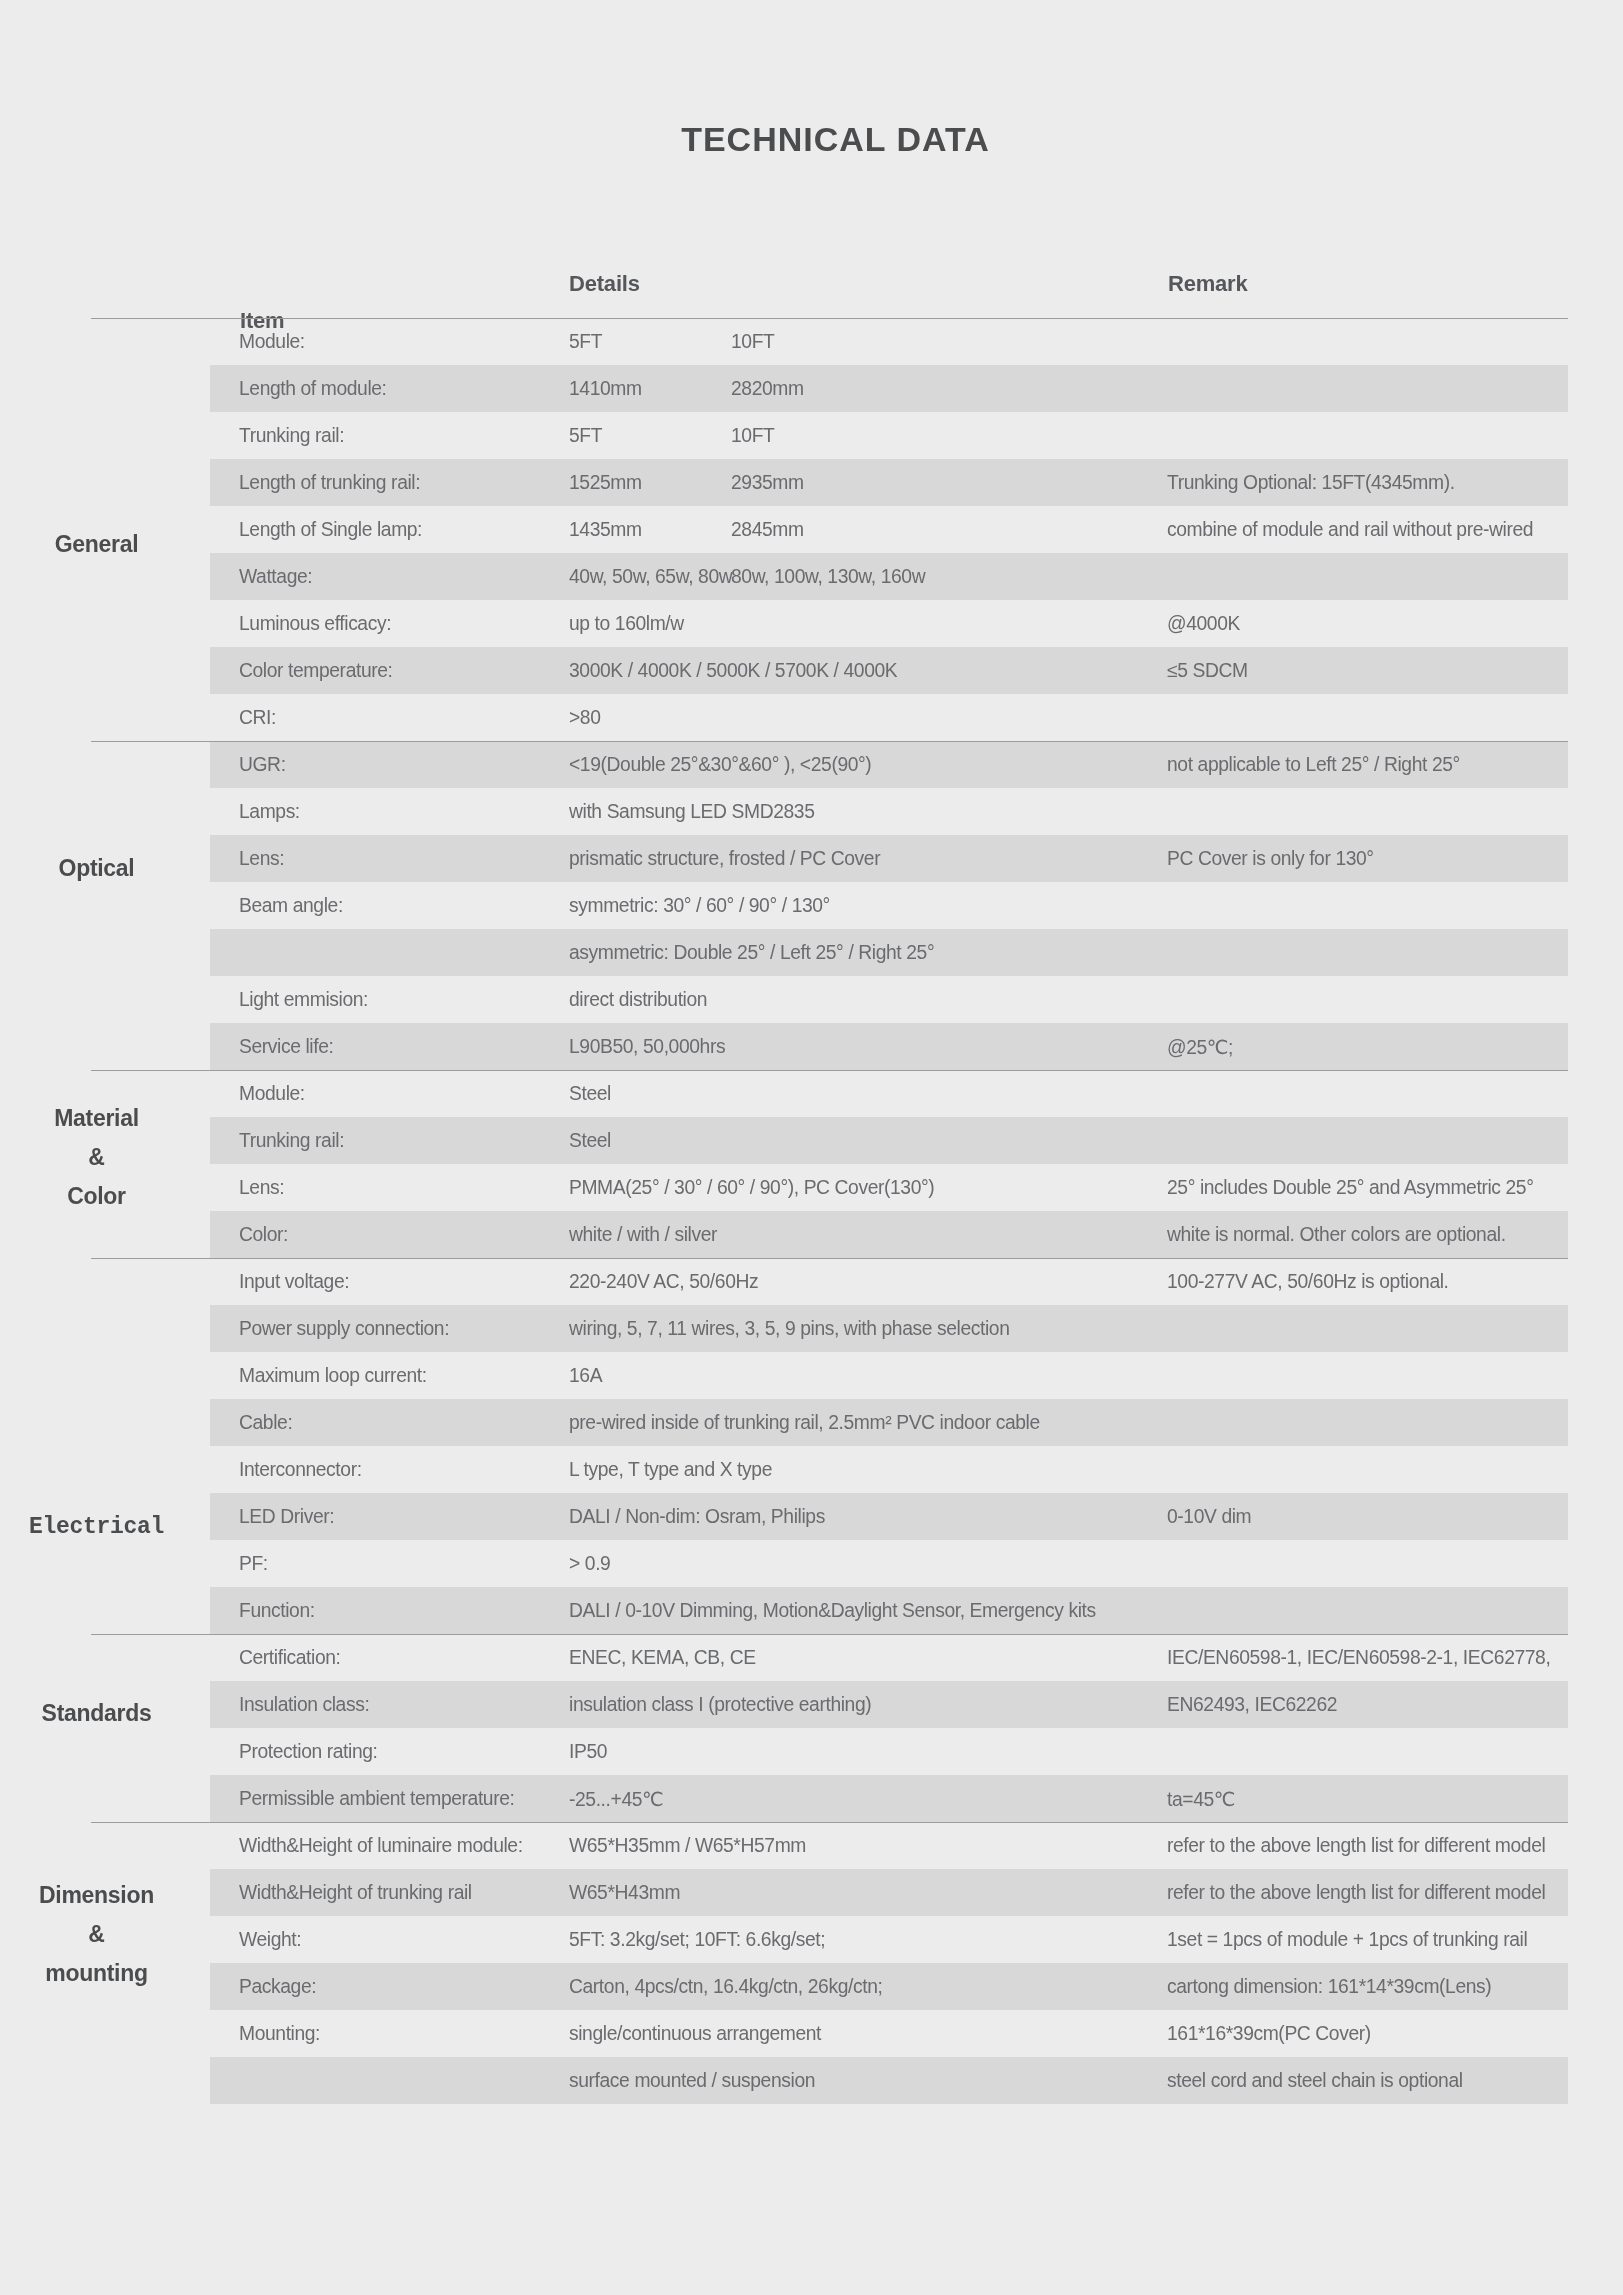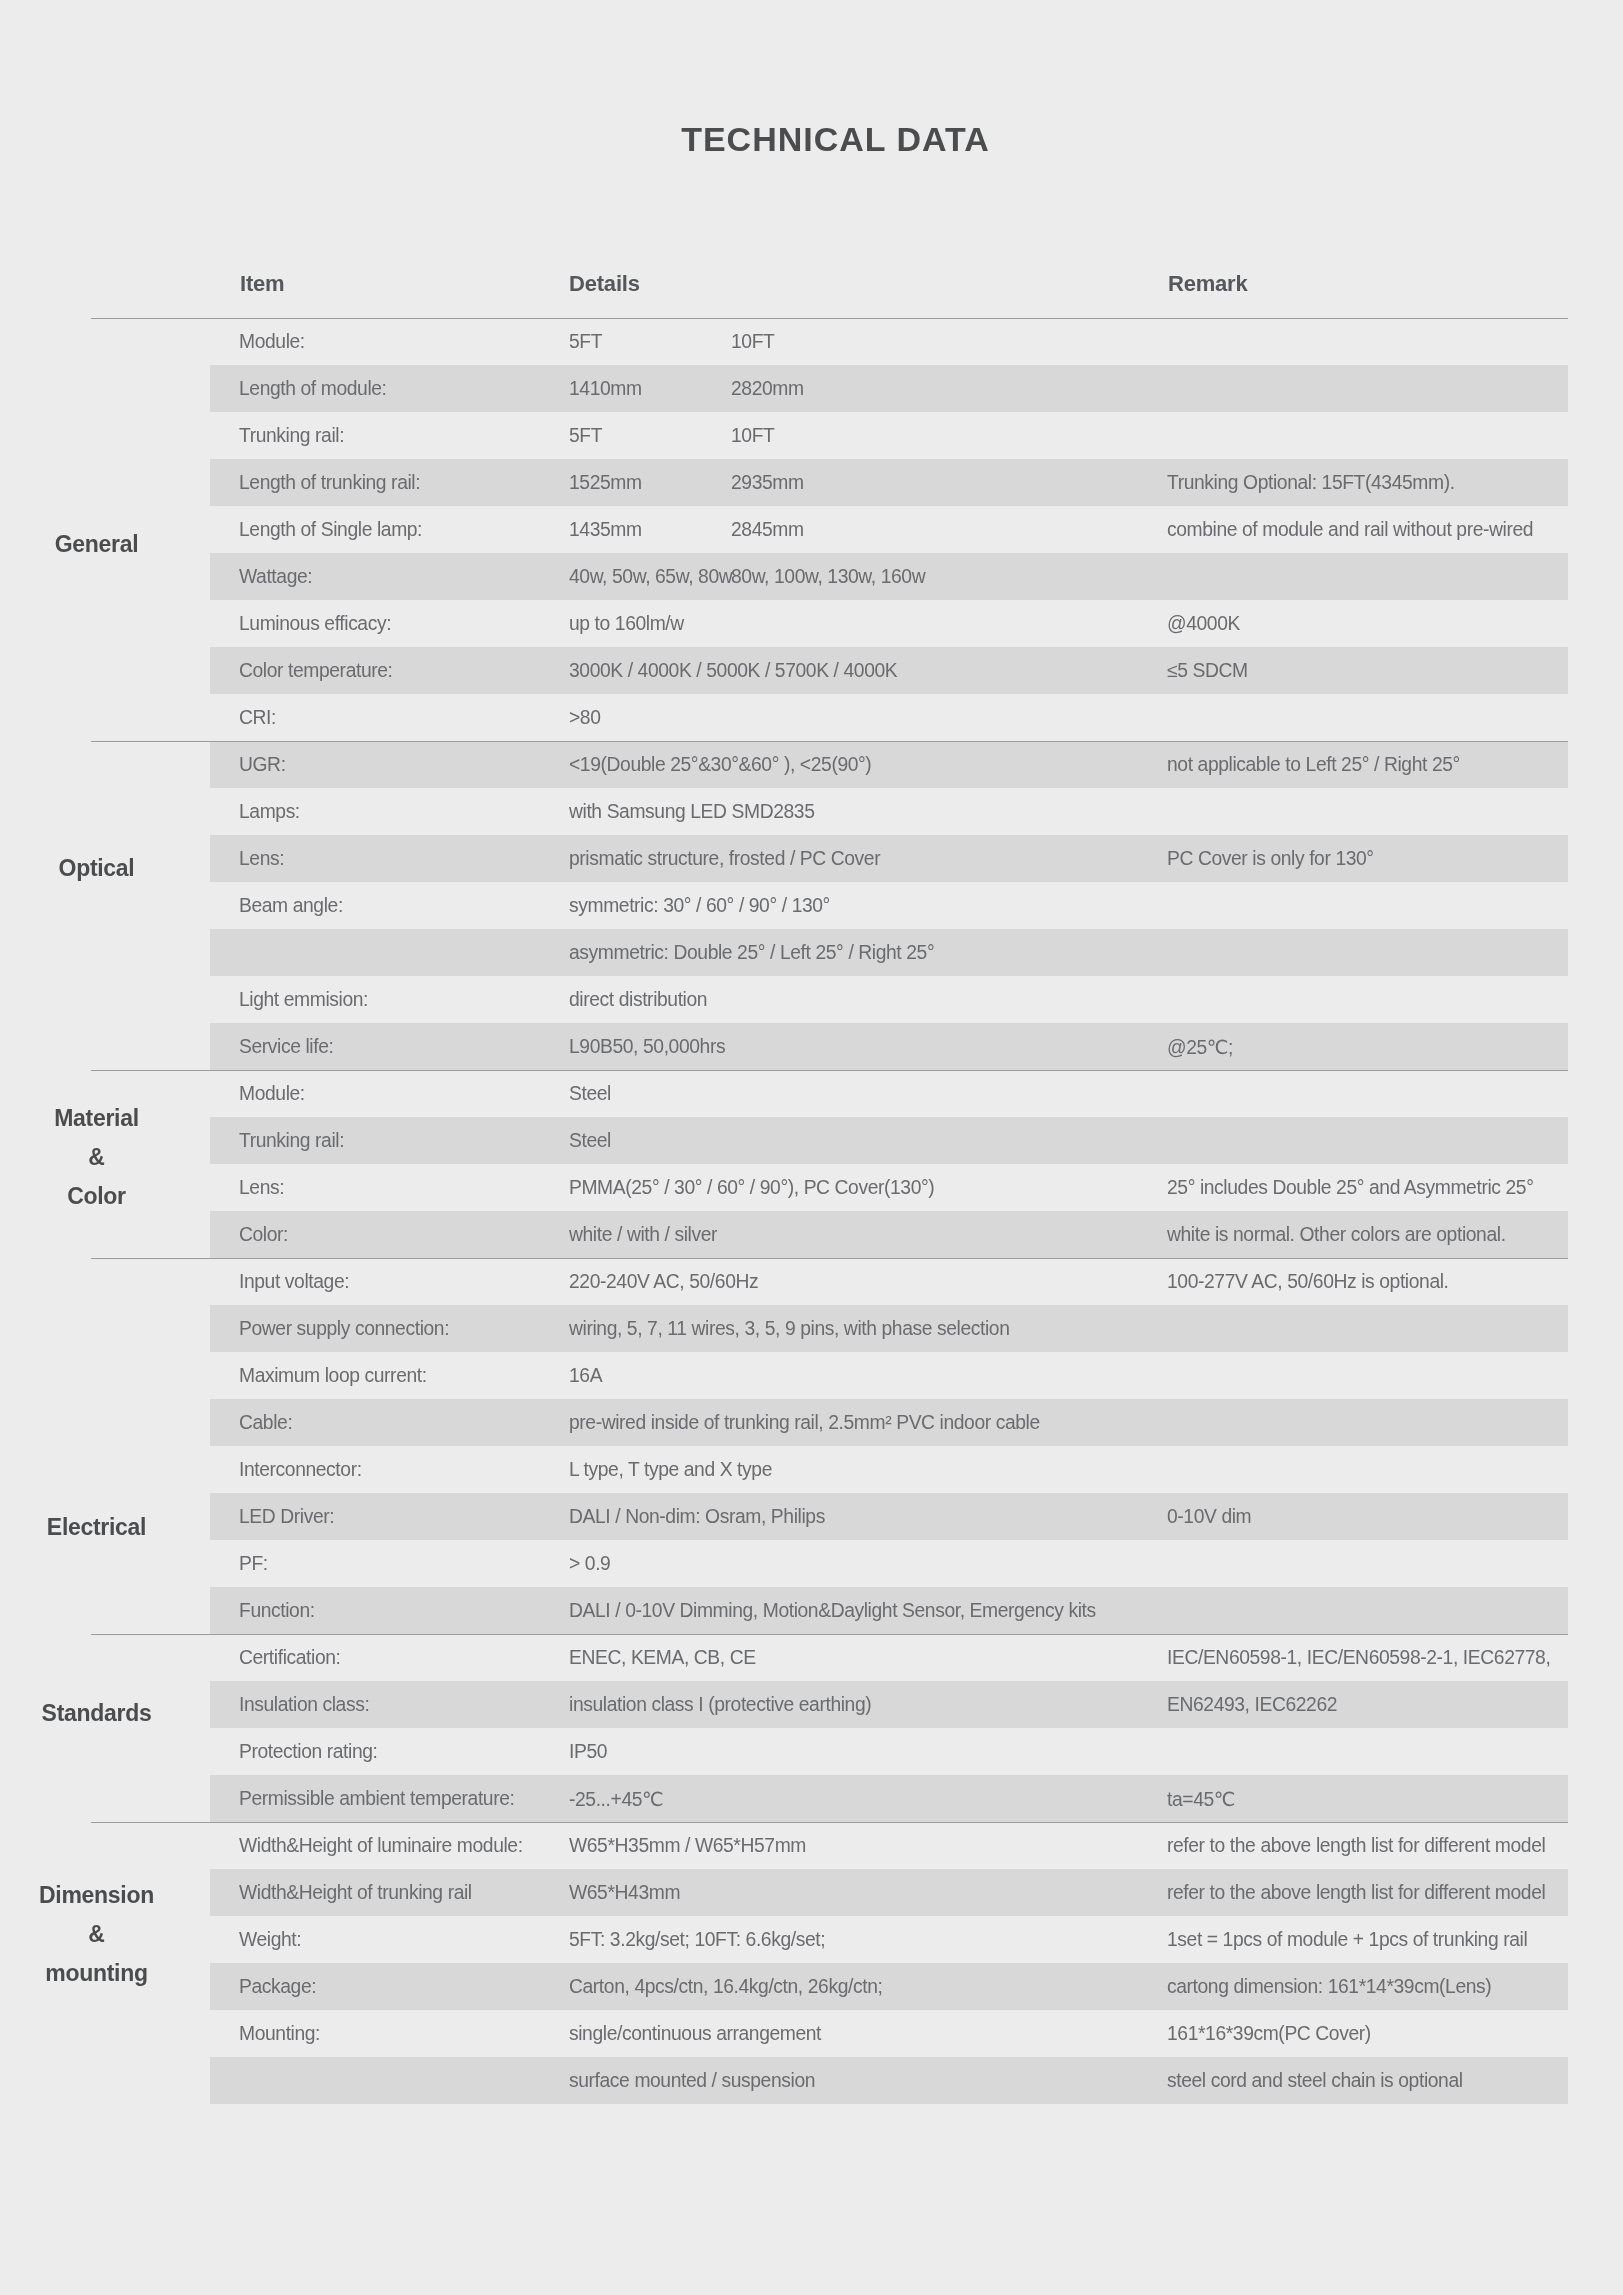--- a/index.html
+++ b/index.html
@@ -15,21 +15,21 @@
     margin:0; text-align:center;
     font-size:34px; font-weight:bold; letter-spacing:1px;
     color:var(--heading,#4b4c4e);
     padding-left:24px;
   }
   .col-h {
     position:absolute; top:271px;
     font-size:22px; font-weight:bold;
     color:#55575a; letter-spacing:-0.2px;
   }
-  .col-h.item   { left:240px; }
+  .col-h.item   { left:240px;margin-top:37px; }
   .col-h.details{ left:569px; }
   .col-h.remark { left:1168px; }
   .spec-table {
     position:absolute; left:91px; top:318px; width:1477px;
   }
   .row { position:relative; height:47px; box-sizing:border-box; }
   .row.sec { border-top:1.3px solid var(--line,#9c9c9c); }
   .row.dark::before {
     content:""; position:absolute; top:0; bottom:0; left:119px; right:0;
     background:var(--stripe,#d8d8d8);
@@ -234,19 +234,19 @@
       <div class="row dark">
         <span class="cell c-d1">surface mounted / suspension</span>
         <span class="cell c-remark">steel cord and steel chain is optional</span>
       </div>
     </div>
 <div class="sec-label" style="top: 525px;">General</div>
     <div class="sec-label" style="top: 849px;">Optical</div>
     <div class="sec-label" style="top: 1099px;">Material
 &amp;
 Color</div>
-    <div class="sec-label" style="top: 1508px;">Electrical</div>
+    <div class="sec-label" style="top: 1508px; font-family: Liberation Mono, monospace;">Electrical</div>
     <div class="sec-label" style="top: 1694px;">Standards</div>
     <div class="sec-label" style="top: 1876px;">Dimension
 &amp;
 mounting</div>
   </div>
 
 
 </body></html>

